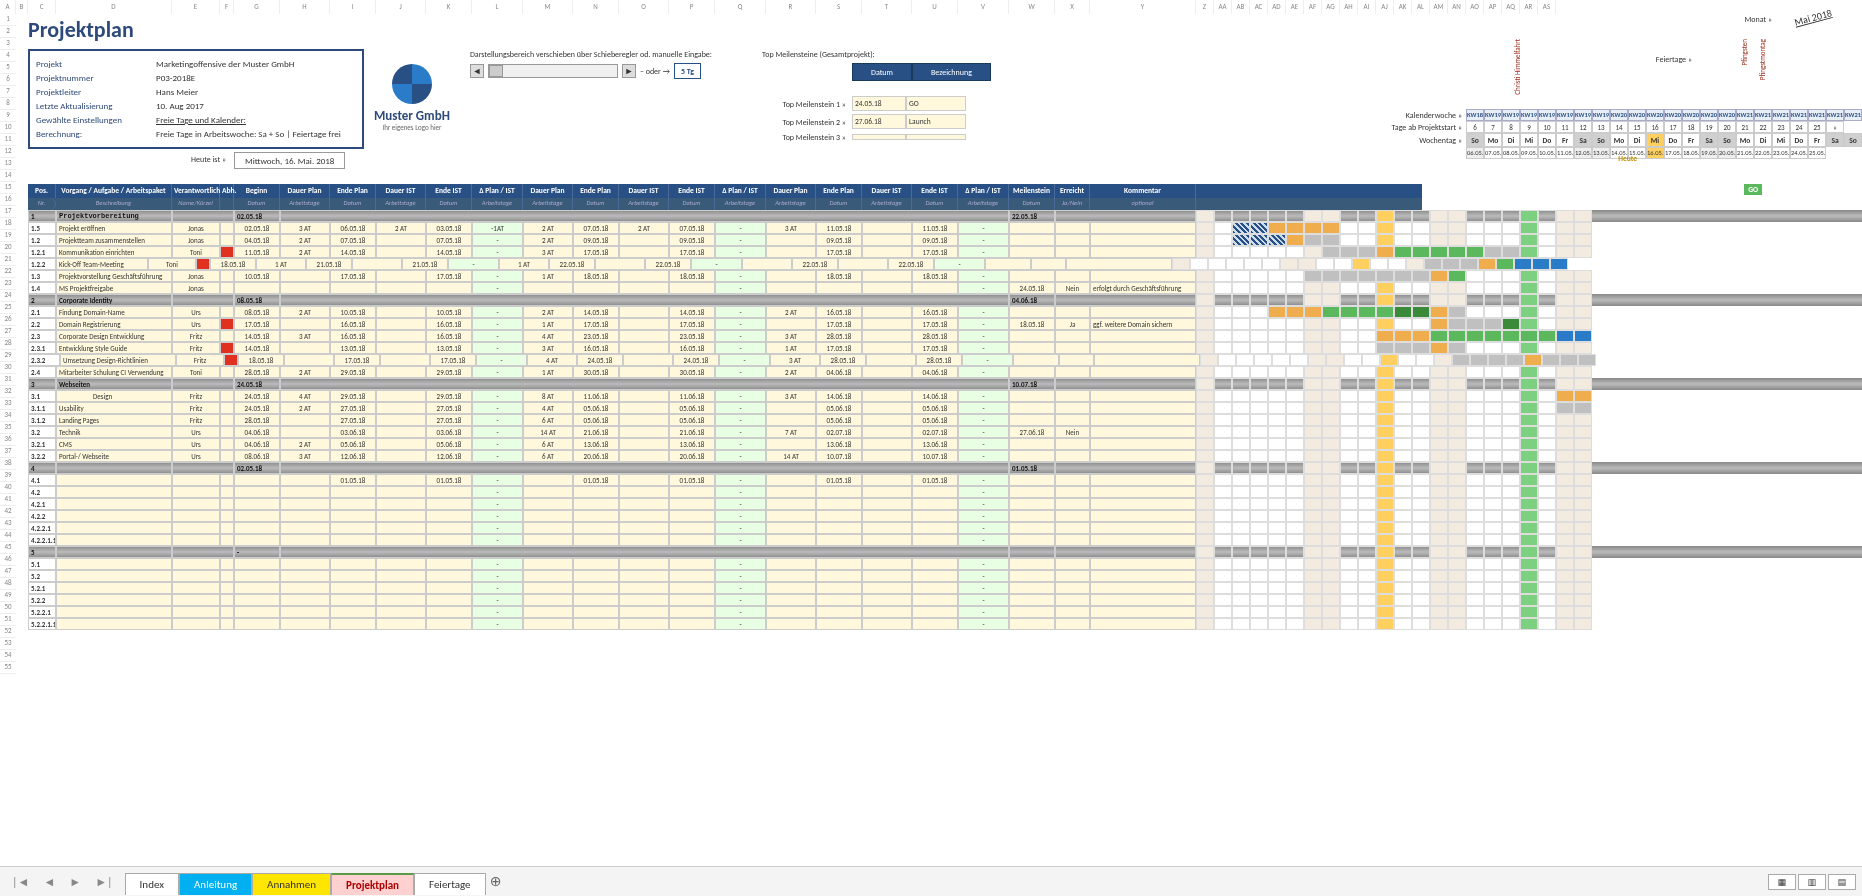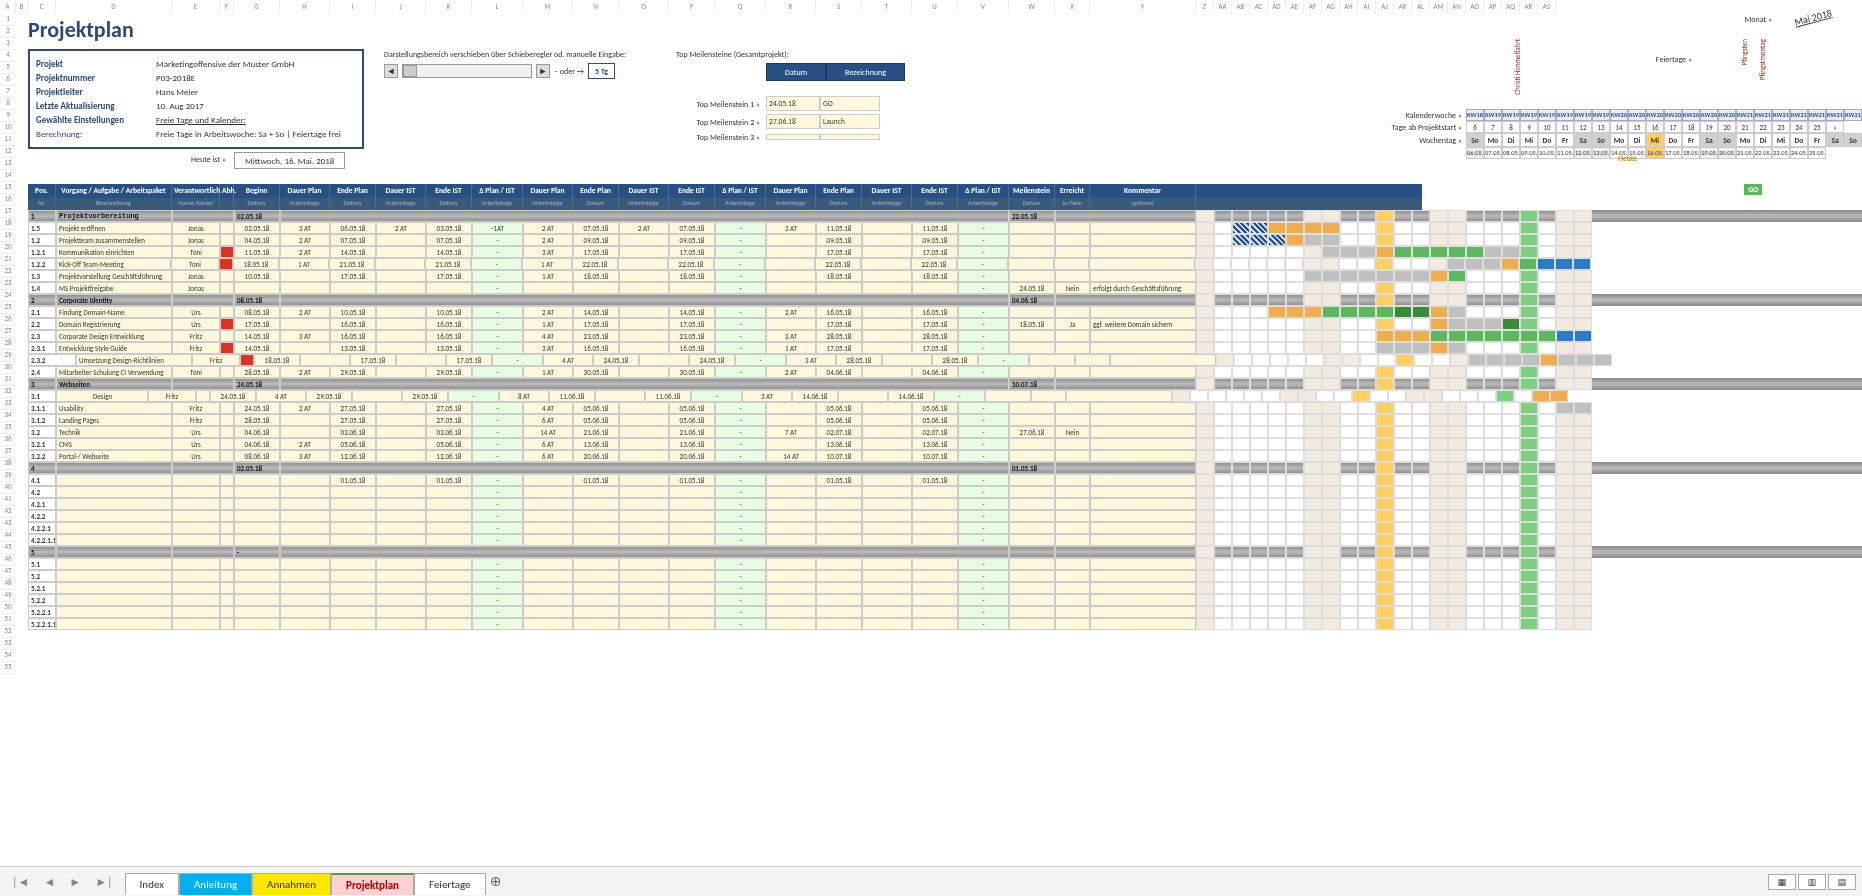--- a/index.html
+++ b/index.html
@@ -6,21 +6,21 @@
 body{background:#fff;font-size:7.5px;color:#333;overflow:hidden}
 .wrap{position:relative;width:1862px;height:896px}
 .cols{position:absolute;top:0;left:0;right:0;height:14px;display:flex;font-size:7px;color:#888}
 .cols span{border-right:1px solid #eee;text-align:center;padding-top:2px}
 .rows{position:absolute;top:14px;left:0;width:16px;bottom:30px;font-size:7px;color:#888}
 .rows div{height:12px;text-align:center;border-bottom:1px solid #eee}
 .content{position:absolute;top:14px;left:16px;right:0;bottom:30px}
 .title{font-size:22px;font-weight:bold;color:#2d4a7a;margin:2px 0 6px 12px}
 .info{display:inline-block;border:2px solid #2d4a7a;padding:6px;margin-left:12px;vertical-align:top;background:#fff}
 .info-row{display:flex;font-size:9px;line-height:14px}
-.info-row .k{width:120px;font-weight:bold;color:#2d4a7a}
+.info-row .k{width:120px;font-weight:normal;color:#2d4a7a}
 .info-row .v{width:200px}
 .info-row .ks{width:120px;color:#2d4a7a}
 .u{text-decoration:underline}
 .logo{display:inline-block;vertical-align:top;margin-left:10px;text-align:center;margin-top:15px}
 .logo-c{width:40px;height:40px;border-radius:50%;background:conic-gradient(#2a7cc9 0 90deg,#285085 90deg 180deg,#2a7cc9 180deg 270deg,#285085 270deg 360deg);margin:0 auto 4px}
 .logo-t{font-size:13px;font-weight:bold;color:#2d4a7a}
 .logo-s{font-size:7px;color:#666}
 .midsec{display:inline-block;vertical-align:top;margin-left:20px;font-size:8px}
 .slider{display:flex;align-items:center;gap:4px}
 .slider-btn{width:14px;height:14px;background:#ddd;border:1px solid #999;text-align:center;cursor:pointer;font-size:9px;line-height:12px}
@@ -234,20 +234,25 @@
           </div>
       <div class="info-row">
             <div class="k">Gewählte Einstellungen</div>
             <div class="v u">Freie Tage und Kalender:</div>
           </div>
       <div class="info-row">
             <div class="ks">Berechnung:</div>
             <div class="v">Freie Tage in Arbeitswoche: Sa + So | Feiertage frei</div>
           </div>
     </div>
+    <div class="logo">
+      <div class="logo-c"></div>
+      <div class="logo-t">Muster GmbH</div>
+      <div class="logo-s">Ihr eigenes Logo hier</div>
+    </div>
     <div class="midsec">
       <div style="margin-bottom:4px">Darstellungsbereich verschieben über Schieberegler od. manuelle Eingabe:</div>
       <div class="slider">
         <div class="slider-btn">◄</div>
         <div class="slider-track">
               <div class="slider-thumb"></div>
             </div>
         <div class="slider-btn">►</div>
         <span class="oder">– oder →</span>
         <span class="tg-box"><span>5</span> <span>Tg</span></span>
@@ -617,21 +622,21 @@
           <div class="g b3"></div>
           <div class="g gr"></div>
           <div class="g gr"></div>
           <div class="g go"></div>
           <div class="g"></div>
           <div class="g we"></div>
           <div class="g we"></div>
         </div>
         <div class="drow">
           <div class="cell c-pos" style="width: 28px;">1.2.2</div>
-          <div class="cell c-task" style="width: 115px;">Kick-Off Team-Meeting</div>
+          <div class="cell c-task" style="width: 92px;">Kick-Off Team-Meeting</div>
           <div class="cell c-resp" style="width: 48px;">Toni</div>
           <div class="cell c-abh red" style="width: 14px;"></div>
           <div class="cell c-date" style="width: 46px;">18.05.18</div>
           <div class="cell c-dur" style="width: 50px;">1 AT</div>
           <div class="cell c-date" style="width: 46px;">21.05.18</div>
           <div class="cell c-dur" style="width: 50px;"></div>
           <div class="cell c-date" style="width: 46px;">21.05.18</div>
           <div class="cell c-diff" style="width: 51px;">-</div>
           <div class="cell c-dur" style="width: 50px;">1 AT</div>
           <div class="cell c-date" style="width: 46px;">22.05.18</div>
@@ -976,21 +981,21 @@
           <div class="g we gr"></div>
           <div class="g"></div>
           <div class="g"></div>
           <div class="g"></div>
           <div class="g go"></div>
           <div class="g"></div>
           <div class="g we"></div>
           <div class="g we"></div>
         </div>
         <div class="drow">
-          <div class="cell c-pos" style="width: 48px;">2.3.2</div>
+          <div class="cell c-pos" style="width: 32px;">2.3.2</div>
           <div class="cell c-task" style="width: 116px;">Umsetzung Design-Richtlinien</div>
           <div class="cell c-resp" style="width: 48px;">Fritz</div>
           <div class="cell c-abh red" style="width: 14px;"></div>
           <div class="cell c-date" style="width: 46px;">18.05.18</div>
           <div class="cell c-dur" style="width: 50px;"></div>
           <div class="cell c-date" style="width: 46px;">17.05.18</div>
           <div class="cell c-dur" style="width: 50px;"></div>
           <div class="cell c-date" style="width: 46px;">17.05.18</div>
           <div class="cell c-diff" style="width: 51px;">-</div>
           <div class="cell c-dur" style="width: 50px;">4 AT</div>
@@ -1102,21 +1107,21 @@
           <div class="g"></div>
           <div class="g"></div>
           <div class="g"></div>
           <div class="g go"></div>
           <div class="g"></div>
           <div class="g we"></div>
           <div class="g we"></div>
         </div>
         <div class="drow">
           <div class="cell c-pos" style="width: 28px;">3.1</div>
-          <div class="cell c-task" style="width: 92px; padding-left: 36px;">Design</div>
+          <div class="cell c-task" style="width: 116px; padding-left: 36px;">Design</div>
           <div class="cell c-resp" style="width: 48px;">Fritz</div>
           <div class="cell c-abh" style="width: 14px;"></div>
           <div class="cell c-date" style="width: 46px;">24.05.18</div>
           <div class="cell c-dur" style="width: 50px;">4 AT</div>
           <div class="cell c-date" style="width: 46px;">29.05.18</div>
           <div class="cell c-dur" style="width: 50px;"></div>
           <div class="cell c-date" style="width: 46px;">29.05.18</div>
           <div class="cell c-diff" style="width: 51px;">-</div>
           <div class="cell c-dur" style="width: 50px;">8 AT</div>
           <div class="cell c-date" style="width: 46px;">11.06.18</div>

